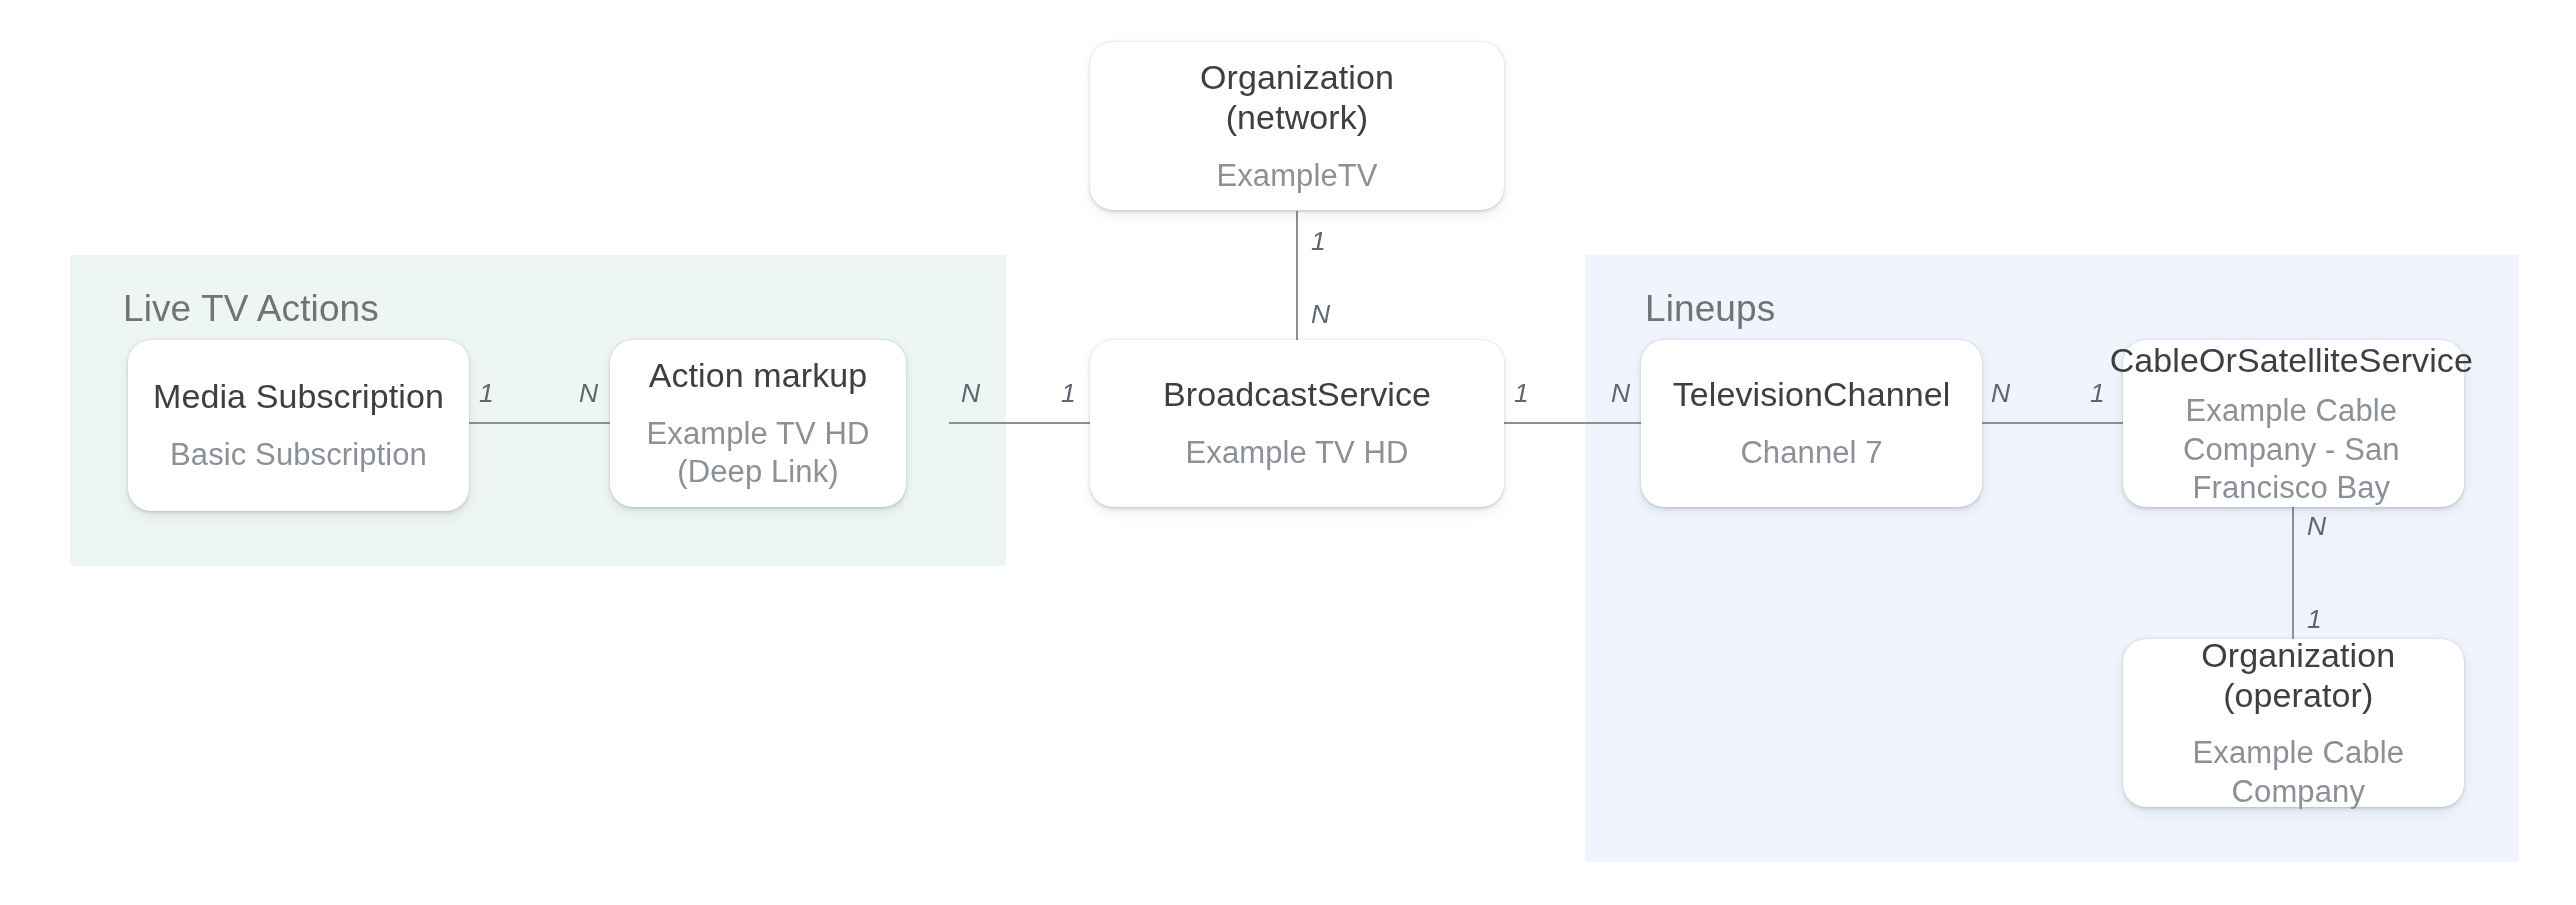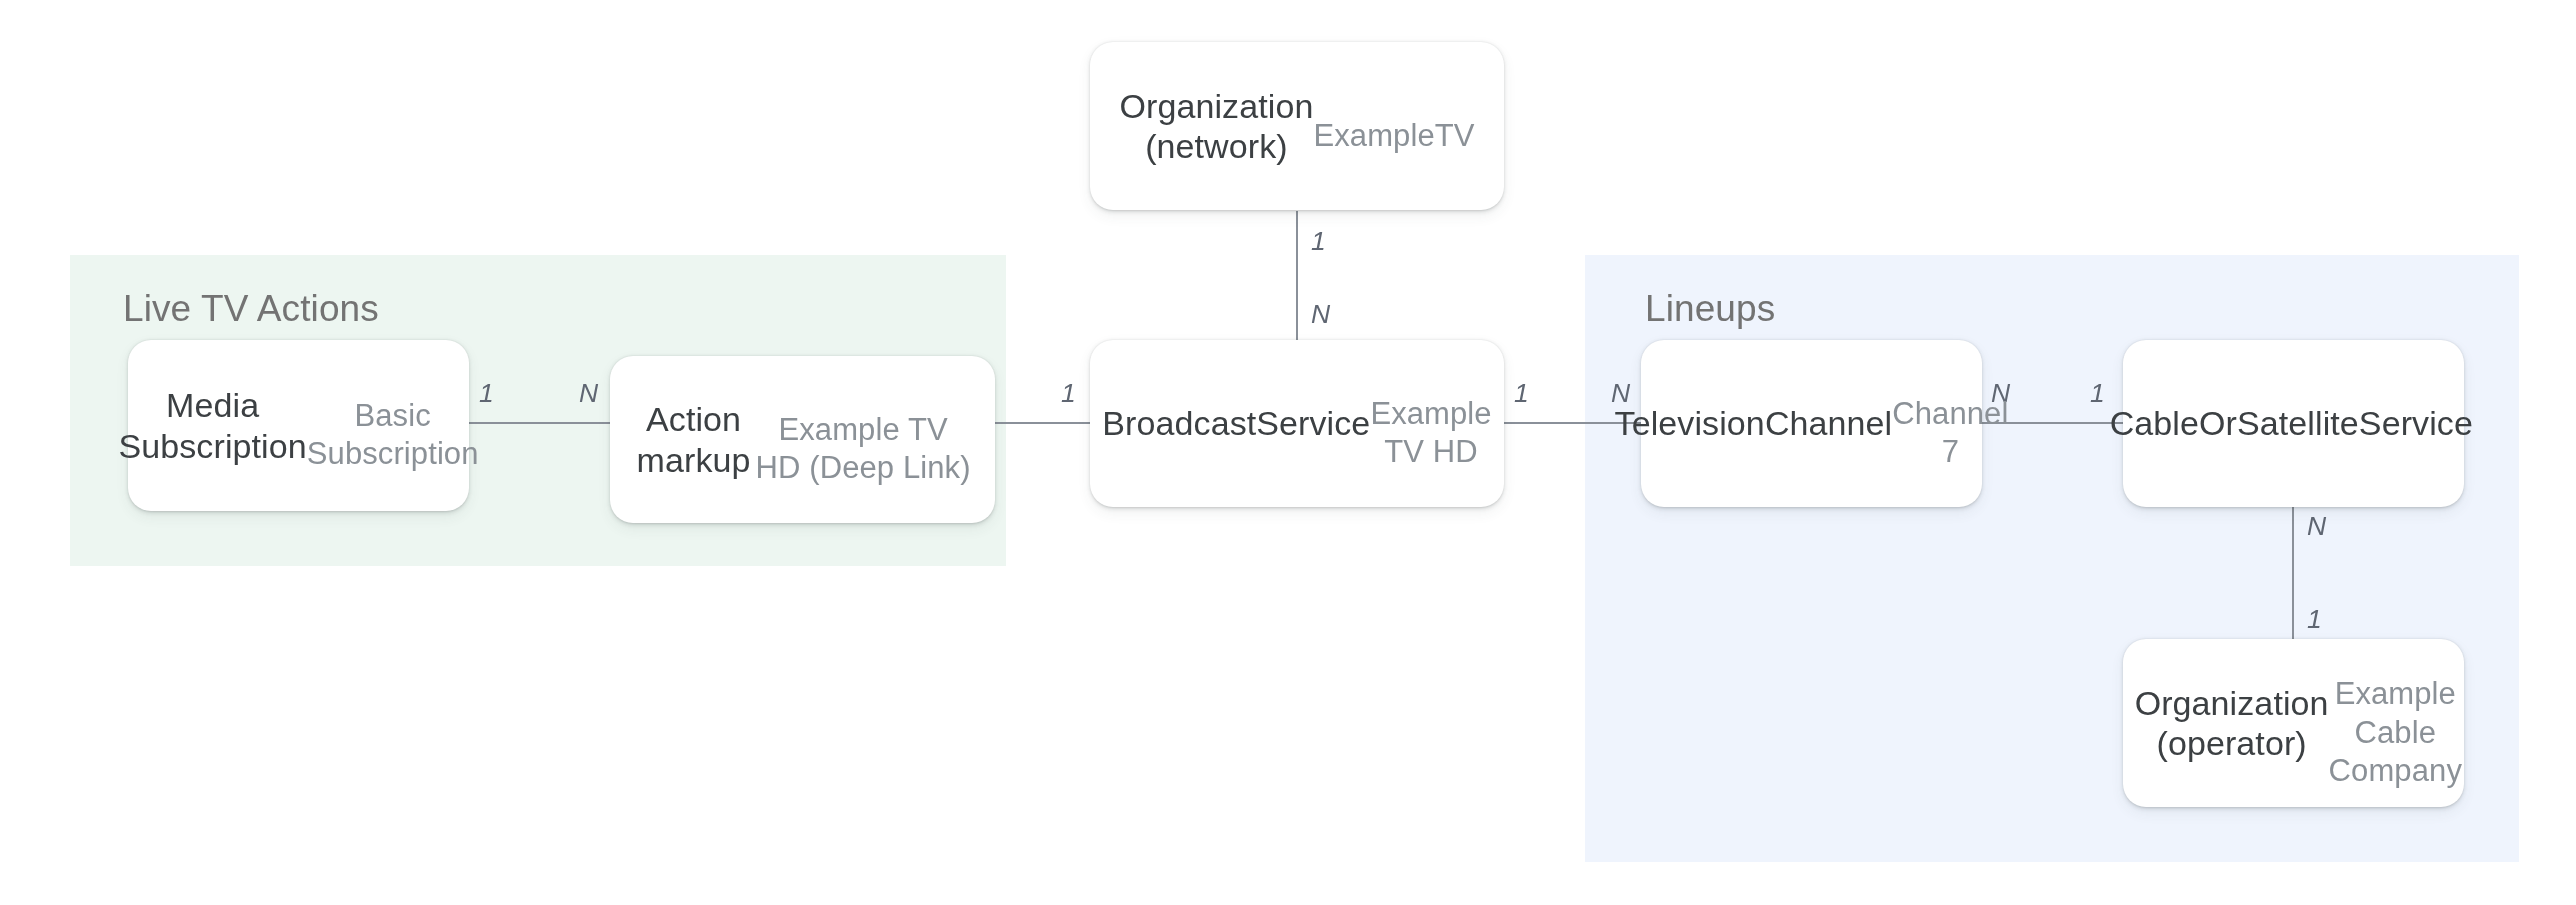--- a/index.html
+++ b/index.html
@@ -79,21 +79,21 @@
   
   .card {
     position: absolute;
     box-sizing: border-box;
     background: #ffffff;
     border-radius: 23px;
     box-shadow: 0 1.8px 4.4px rgba(60,64,67,0.14),
                 0 0.9px 1.8px rgba(60,64,67,0.12),
                 0 5.3px 14px rgba(60,64,67,0.07);
     display: flex;
-    flex-direction: row;
+    flex-direction: column;
     align-items: center;
     justify-content: center;
     padding: 12.4px 23px;
   }
   .card-title {
     font-size: 34px;
     line-height: 1.18;
     color: #3c4043;
     font-weight: 400;
     text-align: center;
@@ -152,37 +152,38 @@
       <span>(network)</span>
     </div>
     <div class="card-sub">ExampleTV</div>
   </div>
 
   <div class="card" style="left:128px; top:340px; width:341px; height:171px;">
     <div class="card-title">Media Subscription</div>
     <div class="card-sub">Basic Subscription</div>
   </div>
 
-  <div class="card" style="left:610px; top:356px; width:385px; height:167px;">
+  <div class="card" style="left:610px; top:340px; width:296px; height:167px;">
     <div class="card-title">Action markup</div>
     <div class="card-sub">Example TV HD (Deep Link)</div>
   </div>
 
   <div class="card" style="left:1090px; top:340px; width:414px; height:167px;">
     <div class="card-title">BroadcastService</div>
     <div class="card-sub">Example TV HD</div>
   </div>
 
   <div class="card" style="left:1641px; top:340px; width:341px; height:167px;">
     <div class="card-title">TelevisionChannel</div>
     <div class="card-sub">Channel 7</div>
   </div>
 
   <div class="card" style="left:2123px; top:340px; width:341px; height:167px; padding-left:8px; padding-right:12.4px;">
     <div class="card-title">CableOrSatelliteService</div>
+    <div class="card-sub" style="margin-top:12.4px;">Example Cable Company - San Francisco Bay</div>
   </div>
 
   <div class="card" style="left:2123px; top:639px; width:341px; height:168px; padding-left:22px; padding-right:12.4px;">
     <div class="card-title">Organization (operator)</div>
     <div class="card-sub">Example Cable Company</div>
   </div>
 
 </div>
 
 

